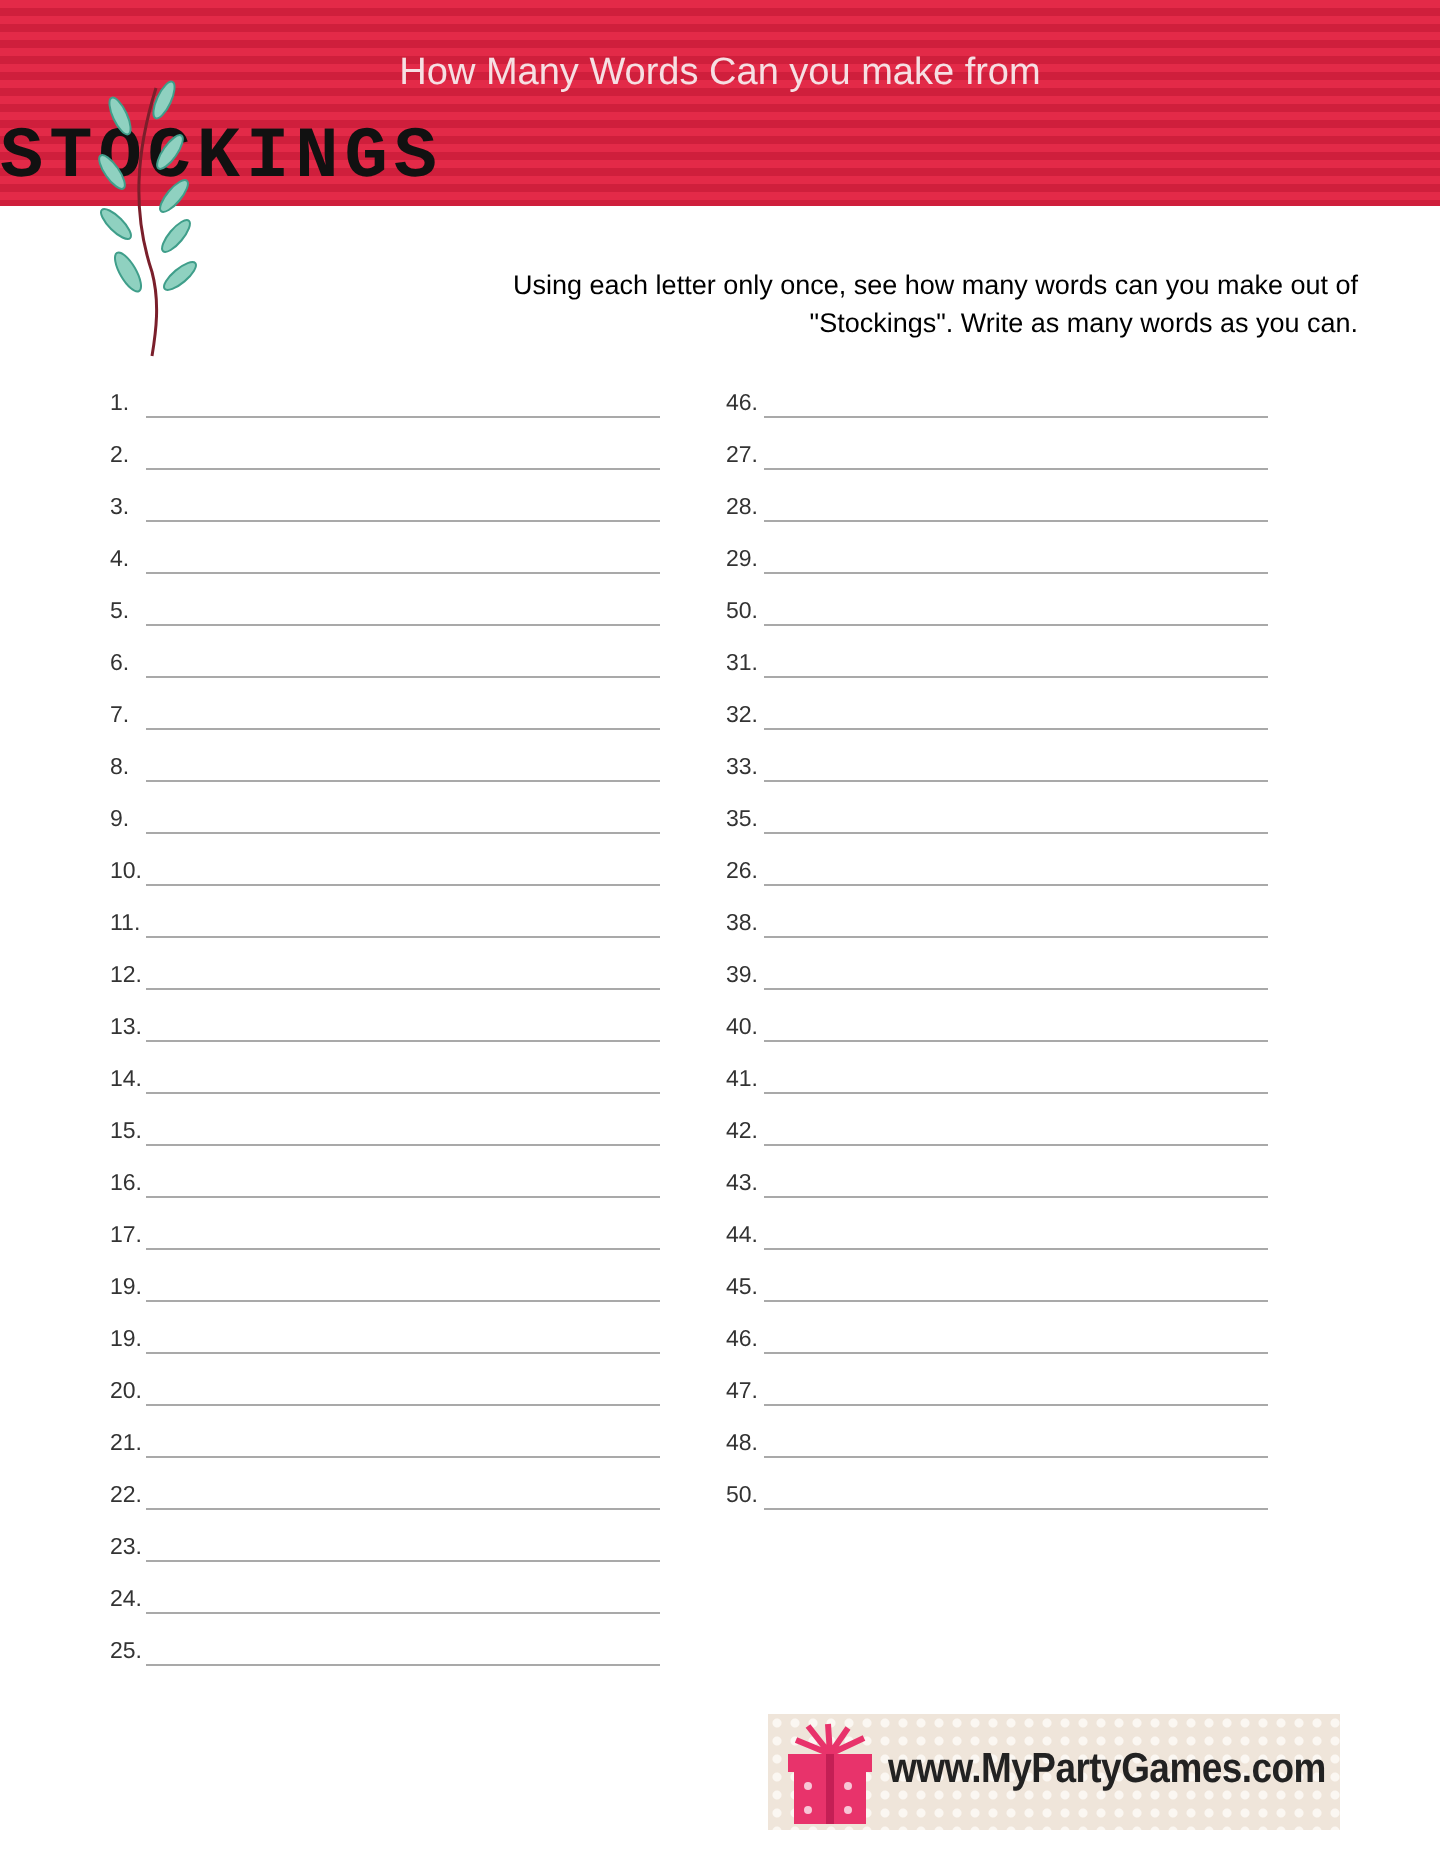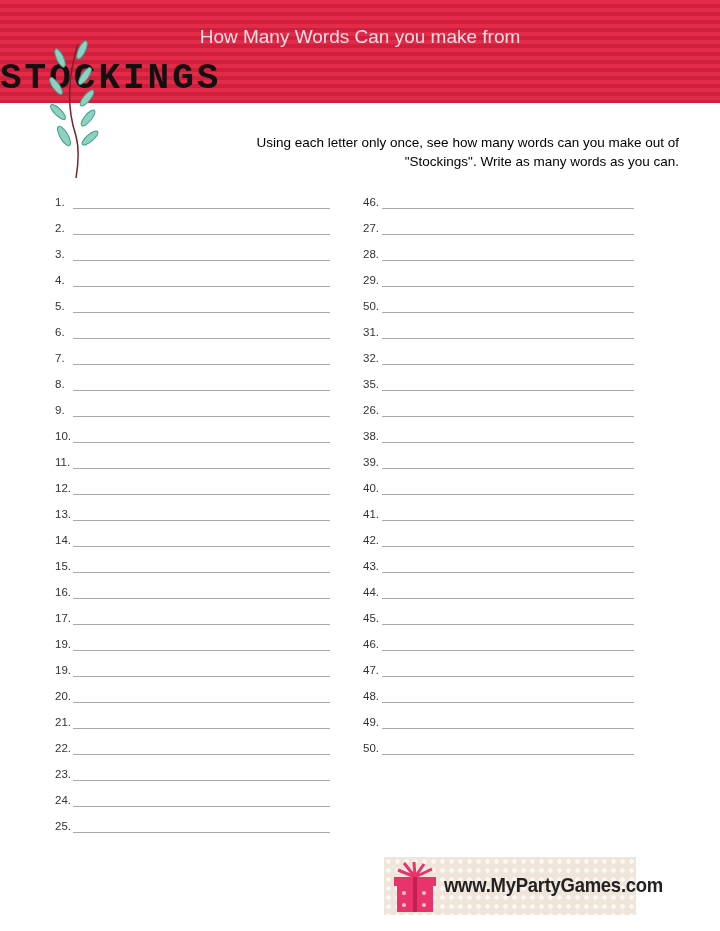--- a/index.html
+++ b/index.html
@@ -32,21 +32,21 @@
   .row { position: relative; height: 26px; }
   .num {
     position: absolute; left: 0; top: 4px; font-size: 11.5px; color: #333;
   }
   .line {
     position: absolute; top: 16px; height: 1px; background: #a9a9a9;
   }
   .col.left .line { left: 18px; right: 0; }
   .col.right .line { left: 19px; right: 4px; }
   .footer {
-    position: absolute; left: 384px; top: 857px; width: 252px; height: 58px;
+    position: absolute; left: 384px; top: 857px; width: 286px; height: 58px;
     background-color: #efe5da;
     background-image: radial-gradient(circle, #fbf7f2 2px, transparent 2.5px);
     background-size: 9px 9px;
     text-align: right;
   }
   .gift { position: absolute; left: 8px; top: 4px; width: 46px; height: 52px; }
   .site {
     position: absolute; left: 60px; top: 16px; font-size: 21px; font-weight: bold;
     color: #222; letter-spacing: -0.3px;
     font-family: "Liberation Sans", sans-serif; transform: scaleX(0.88); transform-origin: left;
@@ -205,20 +205,24 @@
     </div>
     <div class="row">
       <span class="num">31.</span>
       <div class="line"></div>
     </div>
     <div class="row">
       <span class="num">32.</span>
       <div class="line"></div>
     </div>
     <div class="row">
+      <span class="num">33.</span>
+      <div class="line"></div>
+    </div>
+    <div class="row">
       <span class="num">35.</span>
       <div class="line"></div>
     </div>
     <div class="row">
       <span class="num">26.</span>
       <div class="line"></div>
     </div>
     <div class="row">
       <span class="num">38.</span>
       <div class="line"></div>
@@ -254,24 +258,20 @@
     <div class="row">
       <span class="num">46.</span>
       <div class="line"></div>
     </div>
     <div class="row">
       <span class="num">47.</span>
       <div class="line"></div>
     </div>
     <div class="row">
       <span class="num">48.</span>
-      <div class="line"></div>
-    </div>
-    <div class="row">
-      <span class="num">49.</span>
       <div class="line"></div>
     </div>
     <div class="row">
       <span class="num">50.</span>
       <div class="line"></div>
     </div>
   </div>
 
 <div class="footer">
   <svg class="gift" viewBox="0 0 46 52">

